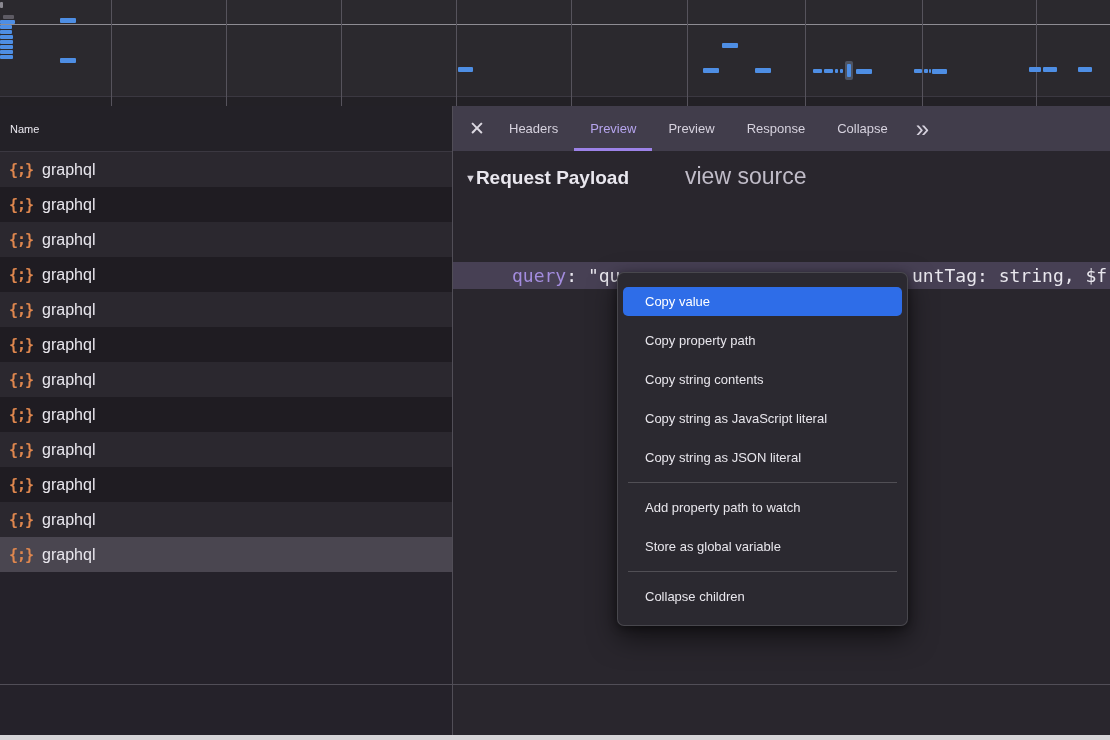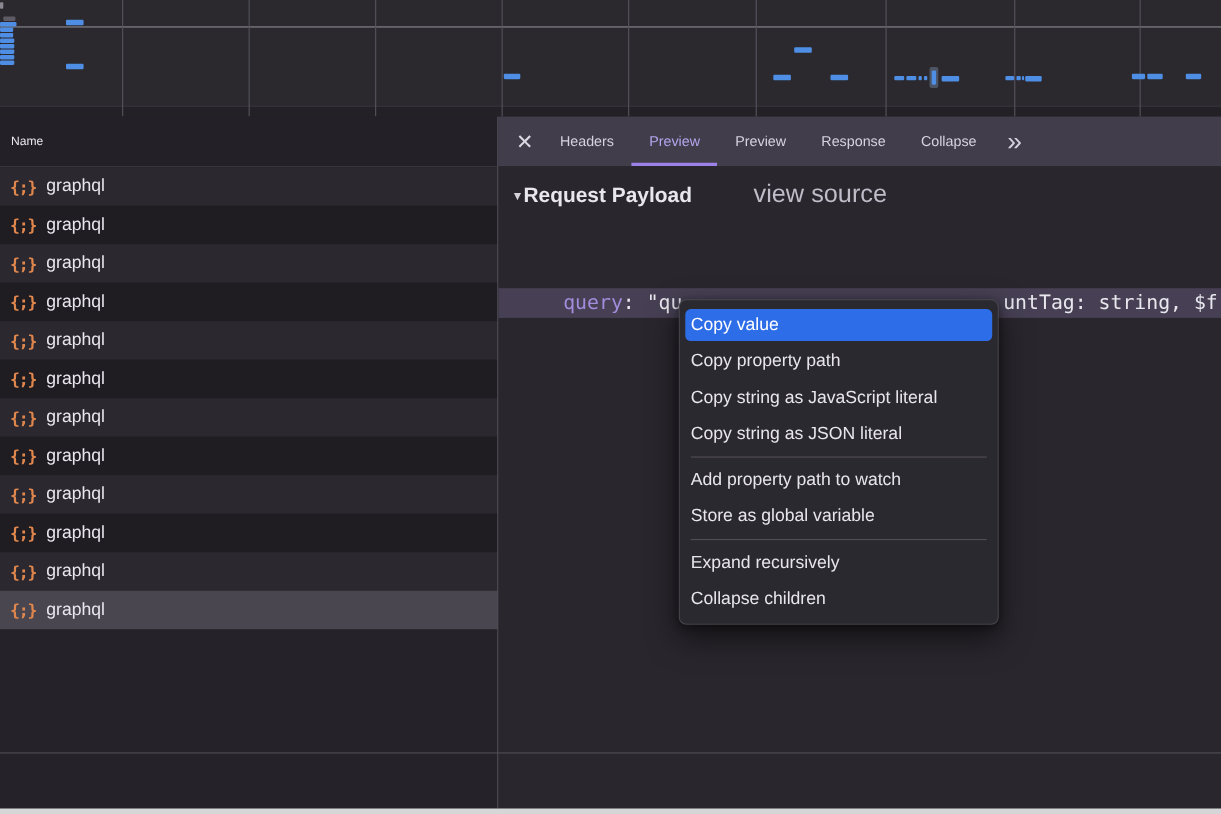--- a/index.html
+++ b/index.html
@@ -44,22 +44,22 @@
   .p-section b{font-weight:bold;}
   .tri{display:inline-block;font-size:11px;color:#d5d2da;vertical-align:2px;font-family:"Liberation Sans",sans-serif;}
   .view-source{font-size:23px;color:var(--text-dim);margin-left:56px;font-weight:normal;}
   .kw{color:var(--key-purple);}
   .sel-row{background:var(--row-select-purple);}
   .frag-right{position:absolute;left:459px;top:0;text-align:center;}
   
   .ctx-menu{position:absolute;left:617px;top:272px;width:291px;z-index:10;box-sizing:border-box;
     background:var(--menu-bg);border:1px solid rgba(255,255,255,.14);border-radius:7px;
     padding:4px 0;box-shadow:0 12px 28px rgba(0,0,0,.55),0 2px 8px rgba(0,0,0,.4);}
-  .menu-item{height:29px;display:flex;align-items:center;margin:4px 5px;padding:0 5px;border-radius:5px;
-    font-size:16px;color:#e8e6ec;white-space:nowrap;cursor:default;}
+  .menu-item{height:29px;display:flex;align-items:center;margin:10px 5px;padding:0 22px;border-radius:5px;
+    font-size:13px;color:#e8e6ec;white-space:nowrap;cursor:default;}
   .menu-item.highlighted{background:var(--menu-highlight);color:#ffffff;}
   .menu-sep{height:1px;background:rgba(255,255,255,.18);margin:6px 10px;}
 </style>
 </head>
 <body>
 
 <div class="screen">
 
   <div class="timeline" id="timeline">
     <div class="baseline"></div>
@@ -201,23 +201,23 @@
       </div>
     </div>
   </div>
 
   <div class="h-divider"></div>
   <div class="bottom-strip"></div>
 
   <div class="ctx-menu" id="ctx-menu">
       <div class="menu-item highlighted">Copy value</div>
       <div class="menu-item">Copy property path</div>
+      <div class="menu-item">Copy string contents</div>
       <div class="menu-item">Copy string as JavaScript literal</div>
       <div class="menu-item">Copy string as JSON literal</div>
       <div class="menu-sep"></div>
       <div class="menu-item">Add property path to watch</div>
       <div class="menu-item">Store as global variable</div>
       <div class="menu-sep"></div>
-      <div class="menu-item">Expand recursively</div>
       <div class="menu-item">Collapse children</div>
     </div>
 
 </div>
 
 </body></html>

